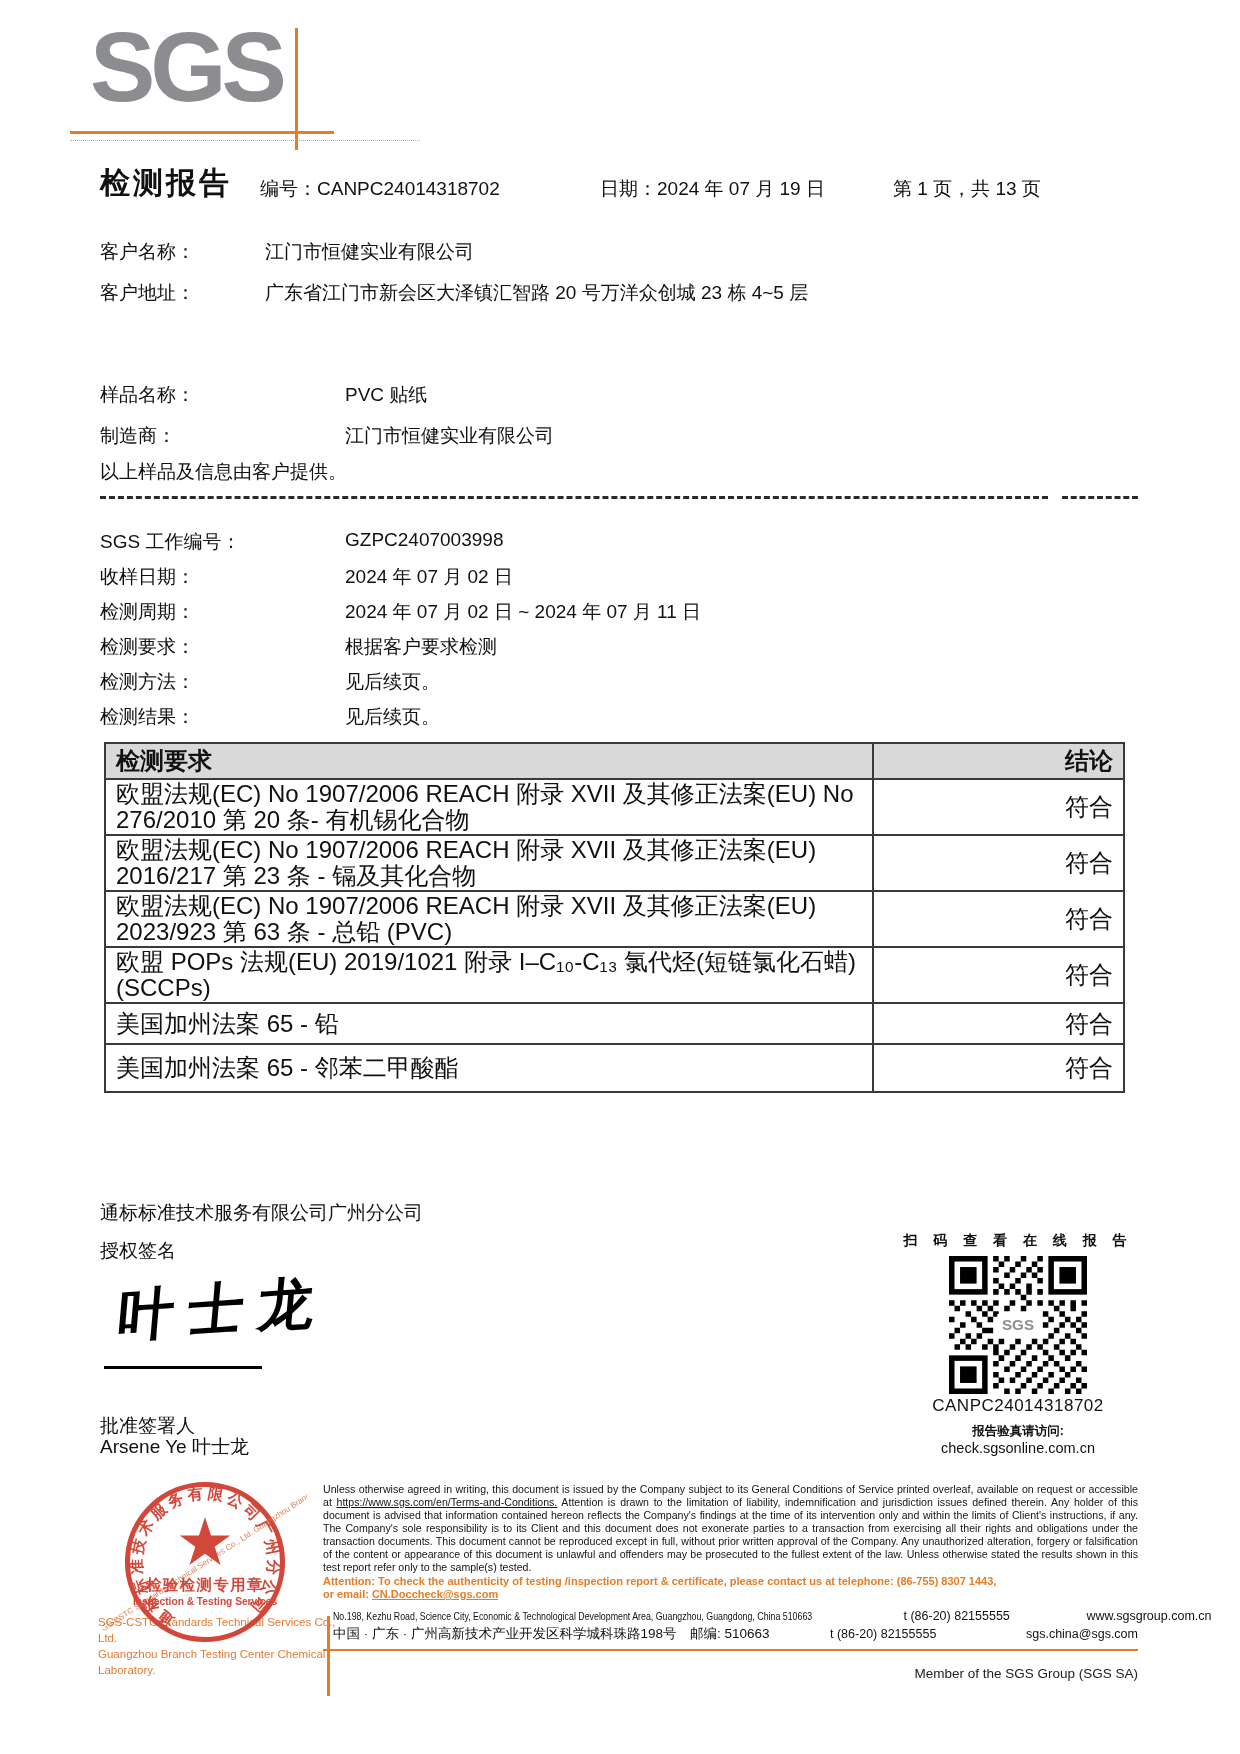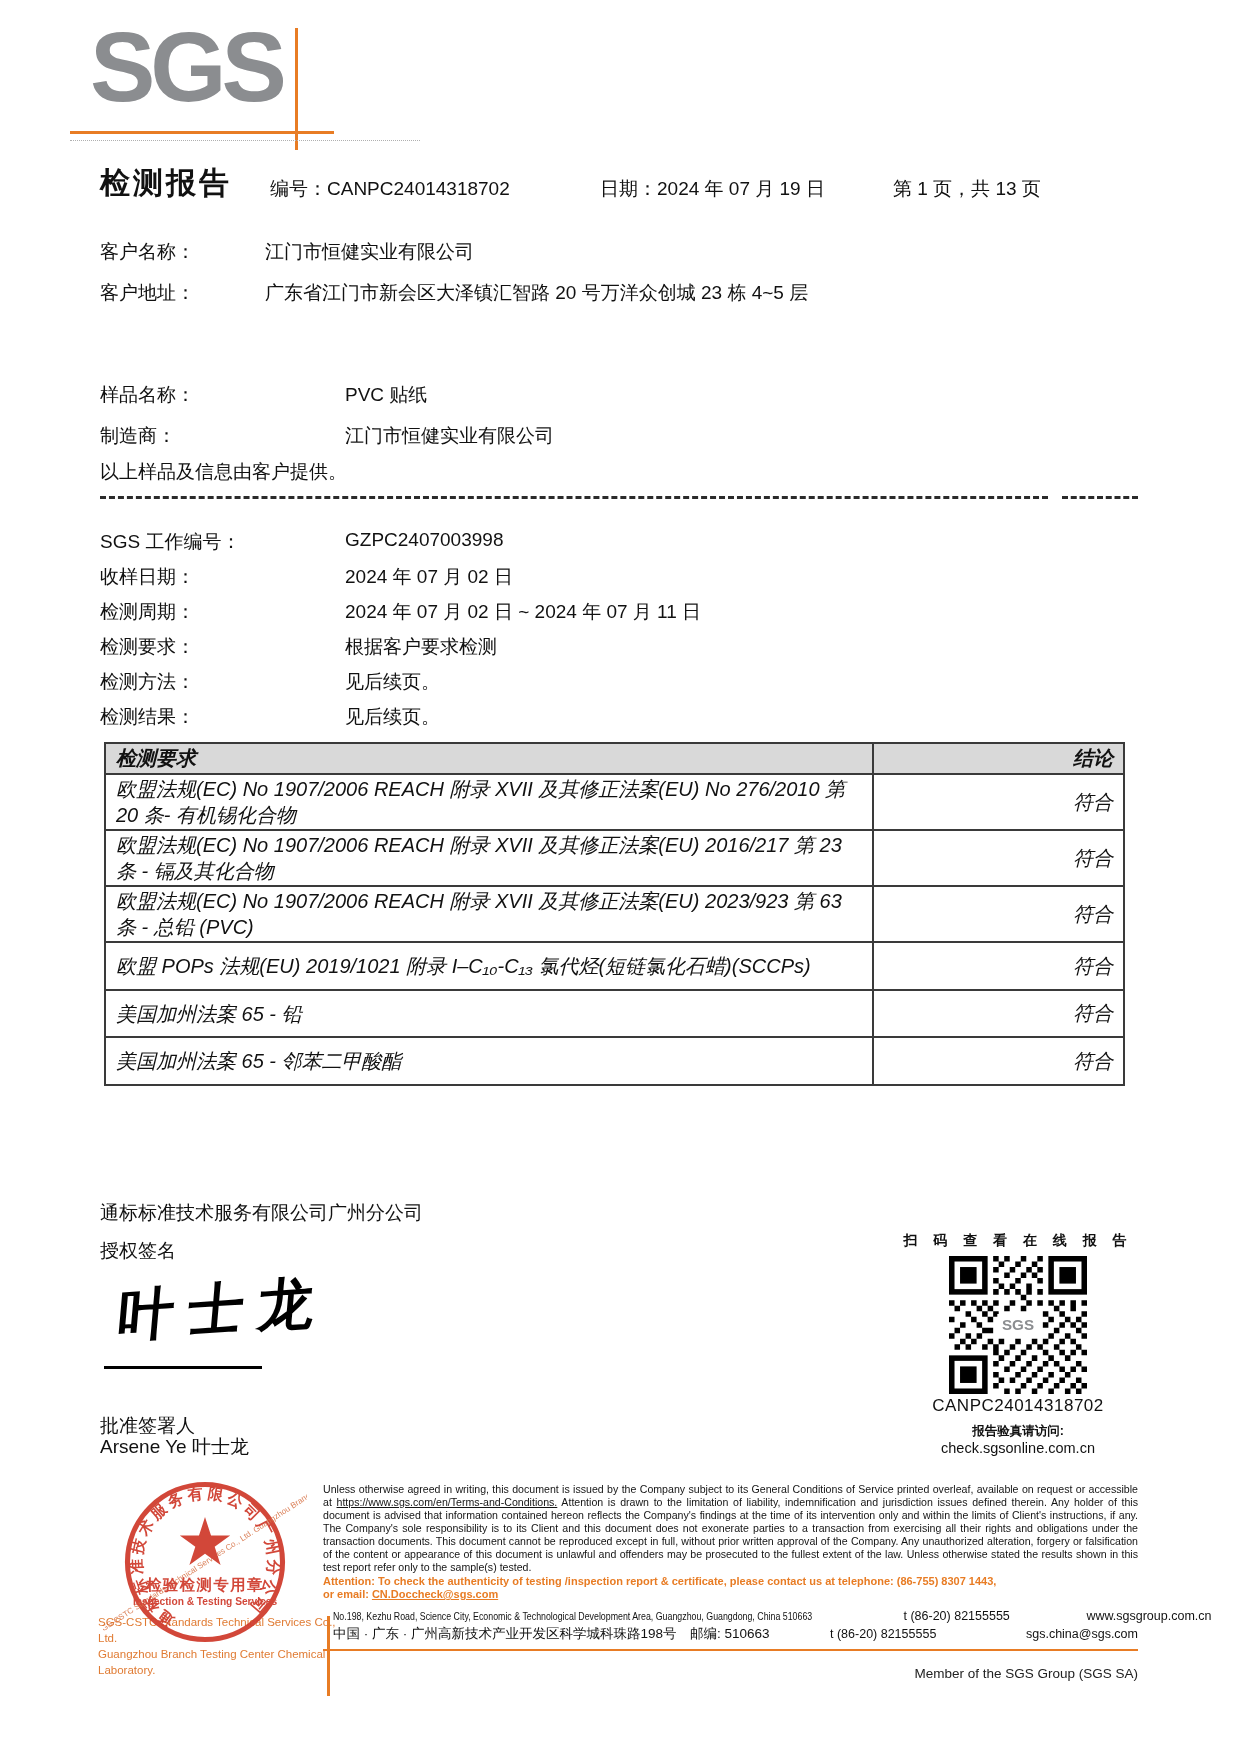--- a/index.html
+++ b/index.html
@@ -14,21 +14,21 @@
   
   .logo-text { left:90px; top:18px; font-size:98px; font-weight:700; letter-spacing:-5px;
                color:#8b8d90; line-height:1; }
   .logo-vline { left:295px; top:28px; width:3px; height:122px; background:#e87c24; }
   .logo-hline { left:70px; top:131px; width:264px; height:3px; background:#e87c24; }
   .logo-dotline { left:70px; top:140px; width:350px; height:0; border-top:1px dotted #b0b0b0; }
 
   
   .doc-title { left:100px; top:163px; font-size:30px; font-weight:700; letter-spacing:3px; }
   .hdr-meta  { top:176px; font-size:19px; }
-  .hdr-number { left:270px; }
+  .hdr-number { left:260px; }
   .hdr-date   { left:600px; }
   .hdr-page   { left:893px; }
 
   
   .info-row { display:flex; font-size:19px; line-height:27px; }
   .lab165 { width:165px; flex:0 0 165px; }
   .lab245 { width:245px; flex:0 0 245px; }
 
   .client-name { left:100px; top:238px; width:1030px; }
   .client-addr { left:100px; top:279px; width:1030px; }
@@ -39,27 +39,27 @@
   .dash-sep { left:100px; top:496px; width:1038px; display:flex; }
   .dash-sep .d1 { width:948px; border-top:3px dashed #2b2b2b; }
   .dash-sep .gap { width:14px; }
   .dash-sep .d2 { flex:1; border-top:3px dashed #2b2b2b; }
 
   .job-block { left:100px; top:529px; width:1030px; }
   .job-row { display:flex; height:35px; font-size:19px; align-items:flex-start; }
 
   
   .rtable { left:104px; top:742px; width:1019px; border-collapse:collapse;
-            font-size:20px; table-layout:fixed;font-style:italic; }
+            font-size:24px; table-layout:fixed; }
   .rtable th, .rtable td { border:2px solid #3a3a3a; padding:1px 10px; vertical-align:middle; }
   .rtable th { background:#d9d9d9; font-weight:700; height:31px; }
   .rtable th.req { text-align:left; }
   .rtable td.req { text-align:left; line-height:26px; }
   .rtable td.con, .rtable th.con { text-align:right; }
-  tr.h54 { height:54px; } tr.h48 { height:48px; } tr.h47 { height:47px;margin-top:38px; }
+  tr.h54 { height:54px; } tr.h48 { height:48px; } tr.h47 { height:41px;margin-top:38px; }
 
   
   .co-line   { left:100px; top:1200px; font-size:19px; }
   .auth-line { left:100px; top:1238px; font-size:19px; }
   .sig-hand  { left:118px; top:1272px; font-size:56px; font-weight:700; letter-spacing:14px;
                font-family:"DejaVu Serif","Liberation Serif",serif;
                transform:rotate(-4deg) skewX(-9deg); color:#000; }
   .sig-line  { left:104px; top:1366px; width:158px; height:3px; background:#000; }
   .signer    { left:100px; top:1434px; font-size:19px; }
   .role      { left:100px; top:1413px; font-size:19px; }

